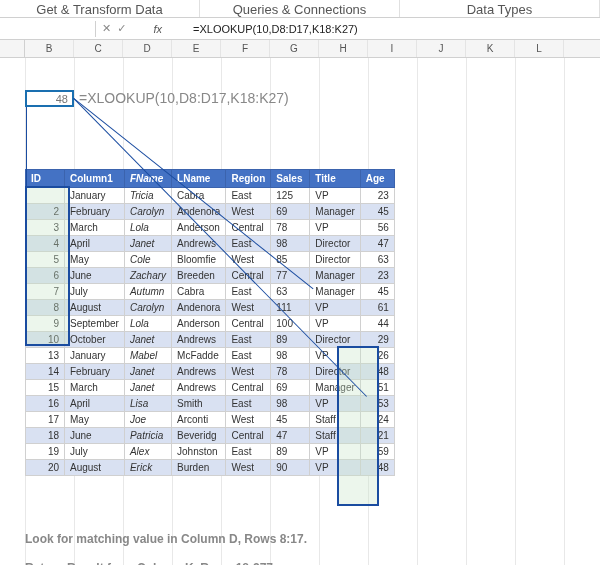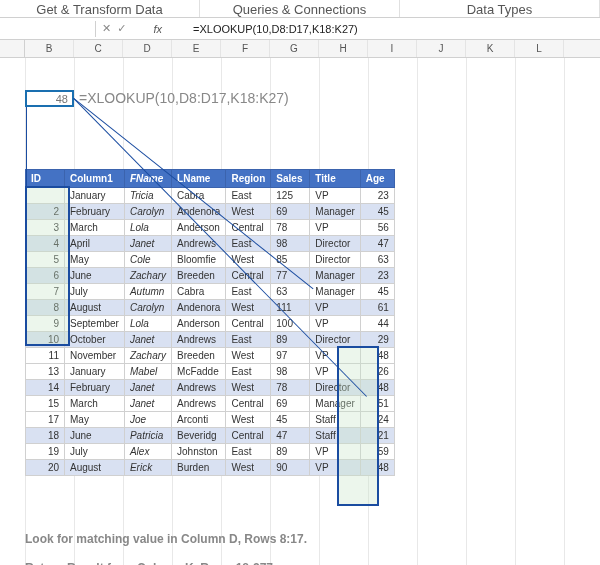--- a/index.html
+++ b/index.html
@@ -213,30 +213,20 @@
           <td class="col-id">10</td>
           <td class="col-c1">October</td>
           <td class="col-fn">Janet</td>
           <td class="col-ln">Andrews</td>
           <td class="col-rg">East</td>
           <td class="col-sl">89</td>
           <td class="col-tt">Director</td>
           <td class="col-ag">29</td>
         </tr>
         <tr class="nband">
-          <td class="col-id">11</td>
-          <td class="col-c1">November</td>
-          <td class="col-fn">Zachary</td>
-          <td class="col-ln">Breeden</td>
-          <td class="col-rg">West</td>
-          <td class="col-sl">97</td>
-          <td class="col-tt">VP</td>
-          <td class="col-ag">48</td>
-        </tr>
-        <tr class="nband">
           <td class="col-id">13</td>
           <td class="col-c1">January</td>
           <td class="col-fn">Mabel</td>
           <td class="col-ln">McFadde</td>
           <td class="col-rg">East</td>
           <td class="col-sl">98</td>
           <td class="col-tt">VP</td>
           <td class="col-ag">26</td>
         </tr>
         <tr class="band">
@@ -251,20 +241,30 @@
         </tr>
         <tr class="nband">
           <td class="col-id">15</td>
           <td class="col-c1">March</td>
           <td class="col-fn">Janet</td>
           <td class="col-ln">Andrews</td>
           <td class="col-rg">Central</td>
           <td class="col-sl">69</td>
           <td class="col-tt">Manager</td>
           <td class="col-ag">51</td>
+        </tr>
+        <tr class="band">
+          <td class="col-id">16</td>
+          <td class="col-c1">April</td>
+          <td class="col-fn">Lisa</td>
+          <td class="col-ln">Smith</td>
+          <td class="col-rg">East</td>
+          <td class="col-sl">98</td>
+          <td class="col-tt">VP</td>
+          <td class="col-ag">53</td>
         </tr>
         <tr class="nband">
           <td class="col-id">17</td>
           <td class="col-c1">May</td>
           <td class="col-fn">Joe</td>
           <td class="col-ln">Arconti</td>
           <td class="col-rg">West</td>
           <td class="col-sl">45</td>
           <td class="col-tt">Staff</td>
           <td class="col-ag">24</td>

